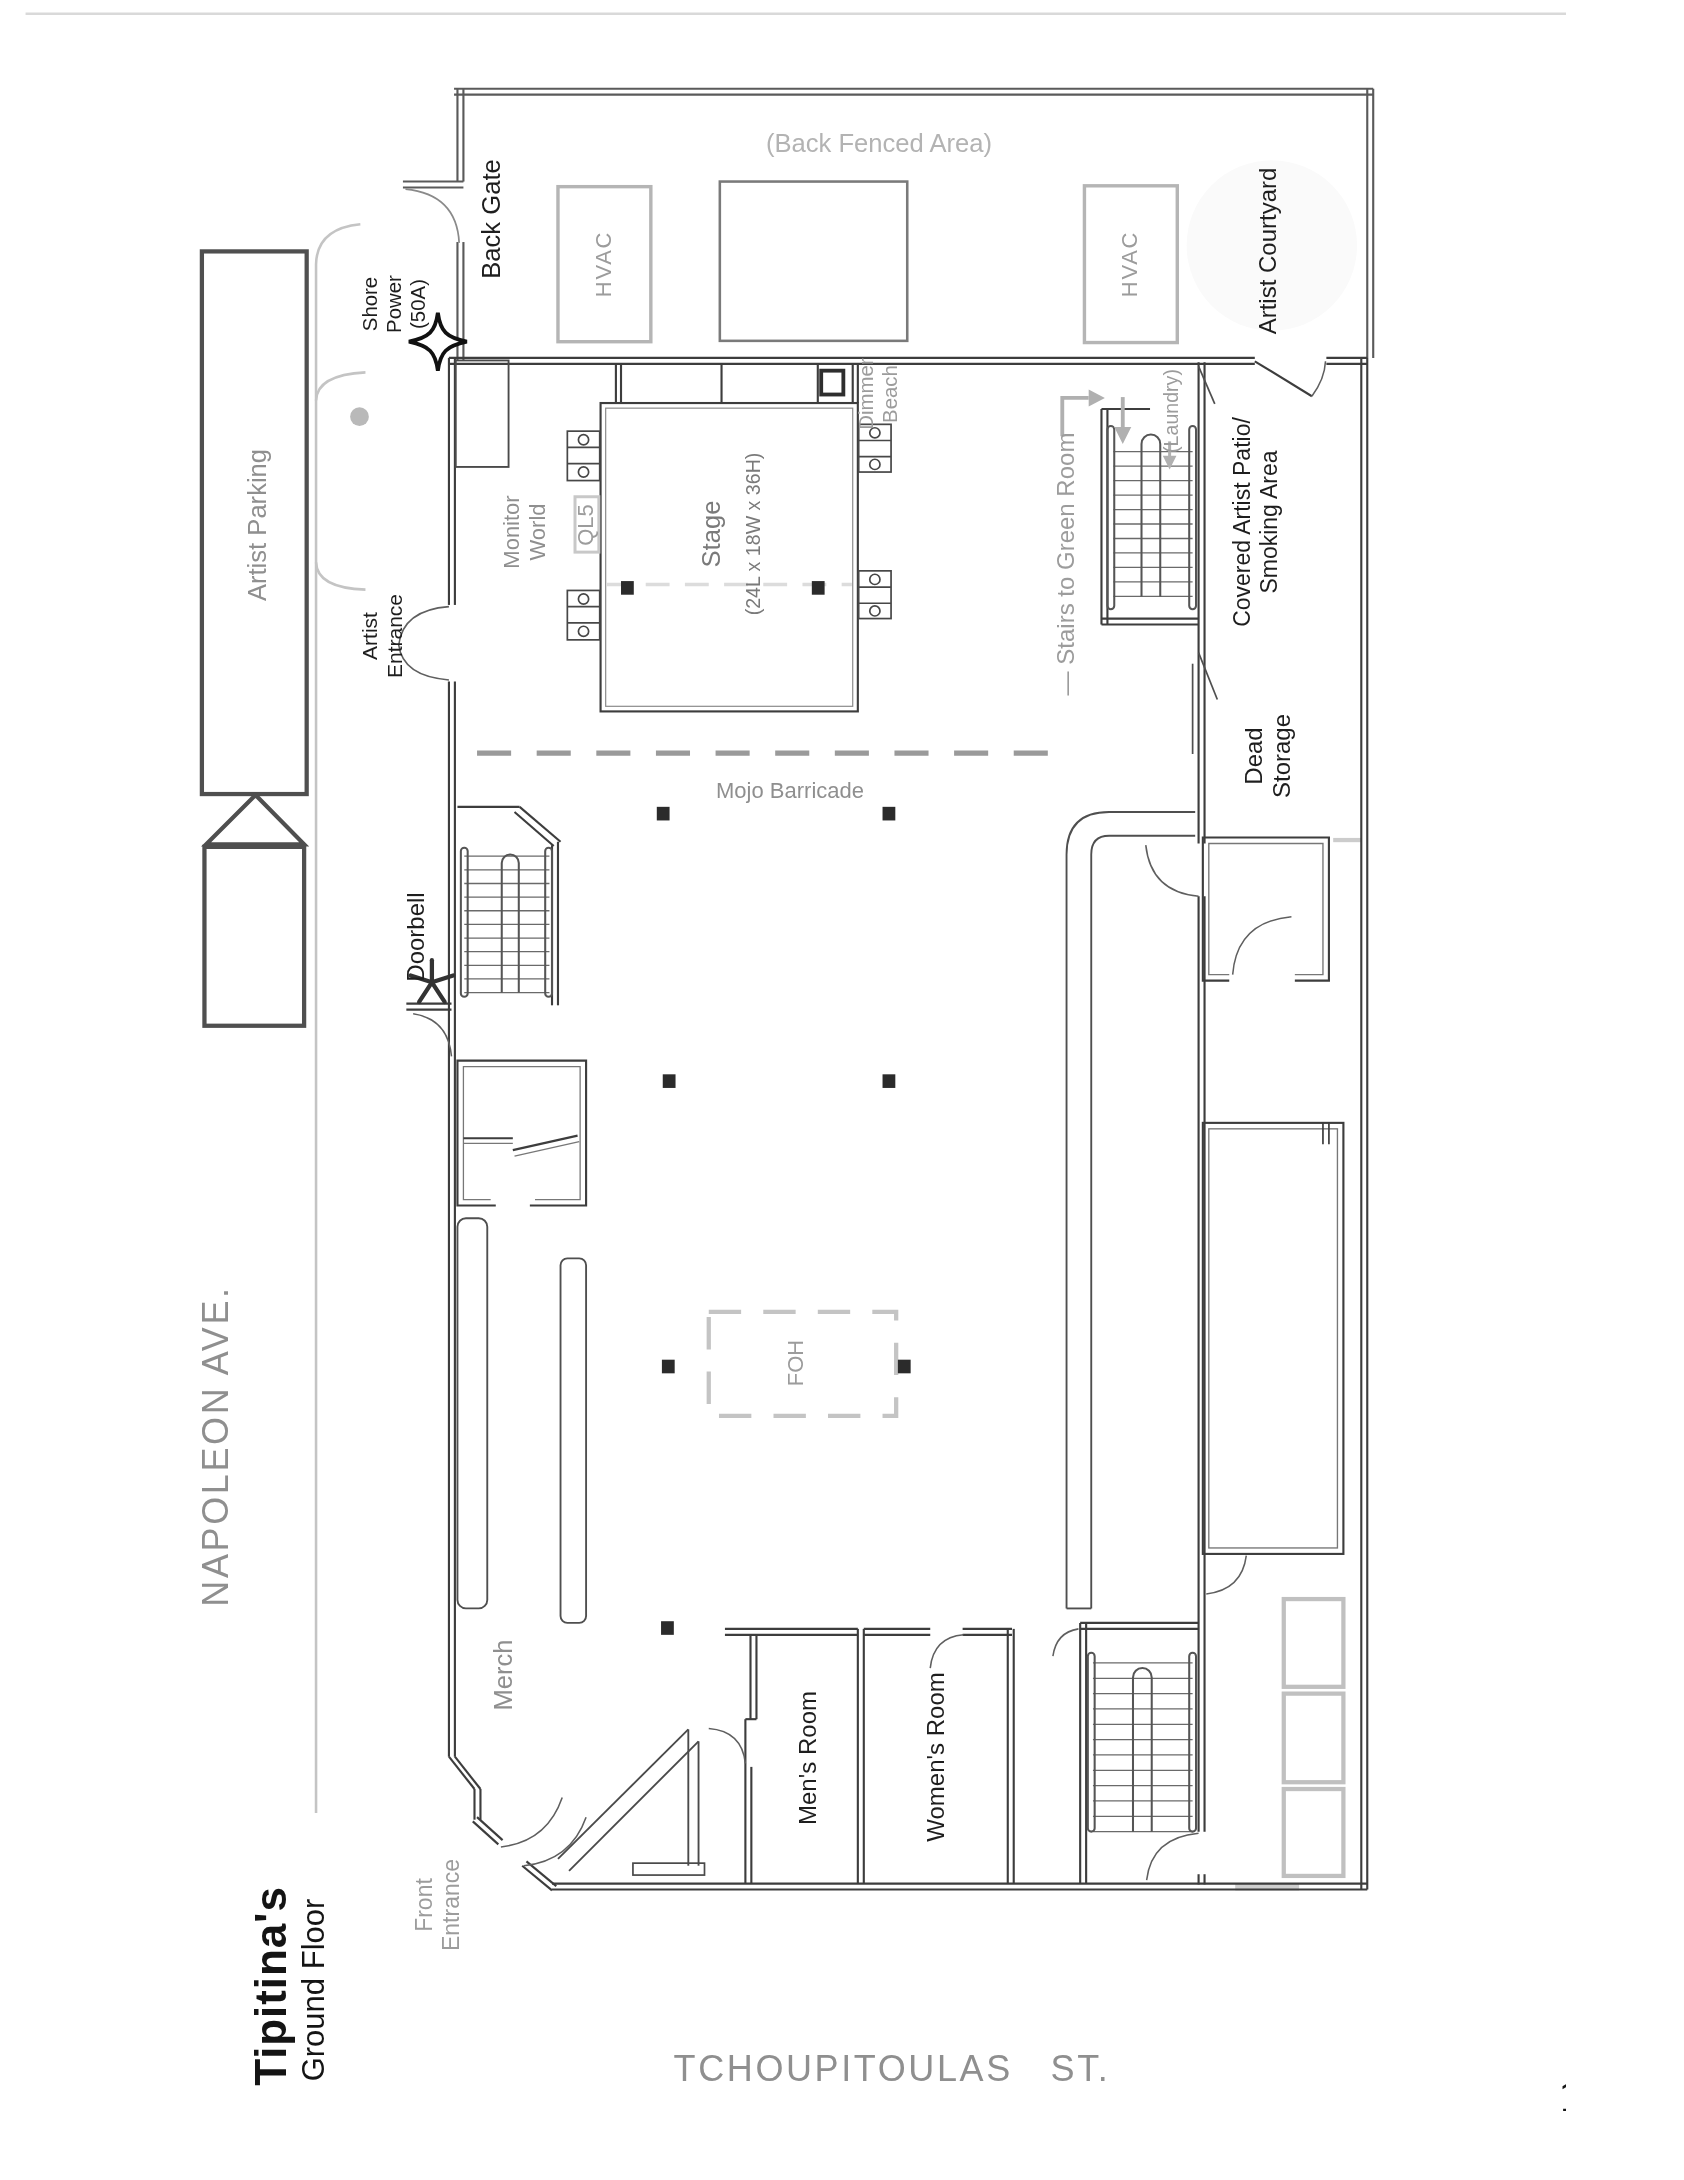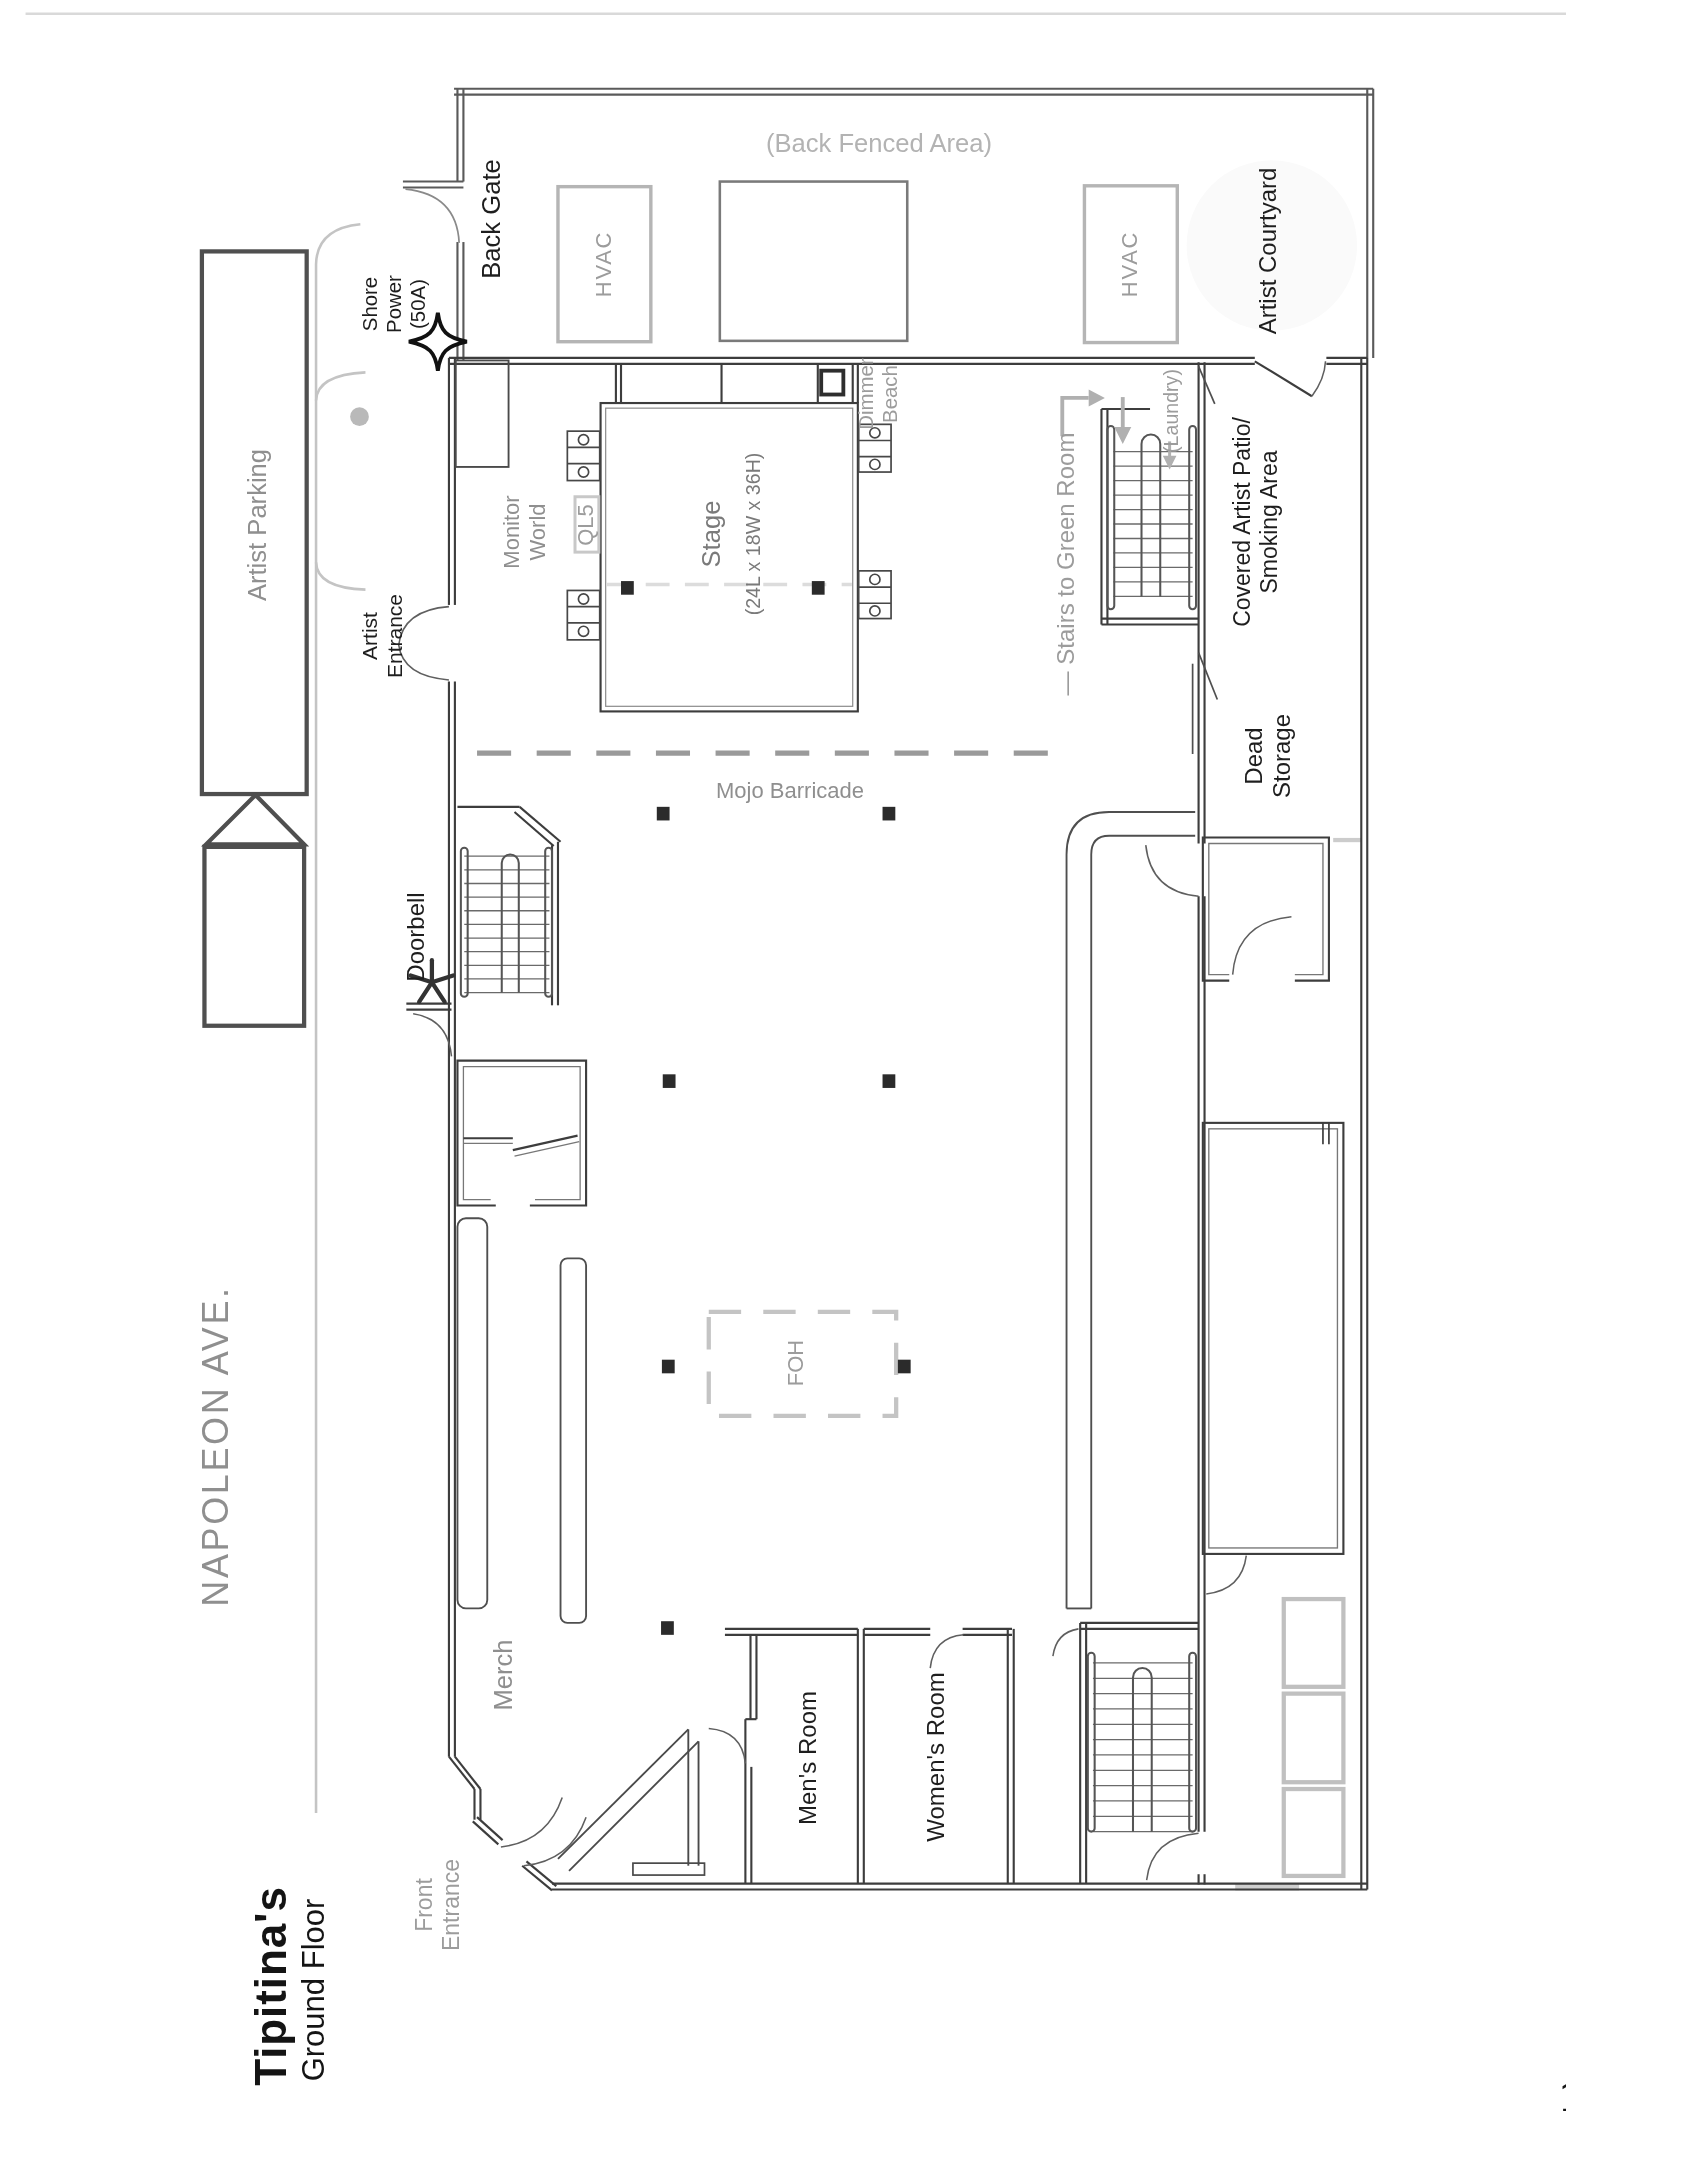--- a/index.html
+++ b/index.html
@@ -378,19 +378,20 @@
 <div class="lbl gray" style="left:790px;top:783px;font-size:22px;margin-top:8px;">Mojo Barricade</div>
 <div class="lbl rot ltgray" style="left:796px;top:1363px;font-size:22px;">FOH</div>
 <div class="lbl rot" style="left:416px;top:937px;font-size:24px;">Doorbell</div>
 <div class="lbl rot gray" style="left:503px;top:1675px;font-size:25.6px;">Merch</div>
 <div class="lbl rot" style="left:808px;top:1758px;font-size:24px;white-space:nowrap;">Men's Room</div>
 <div class="lbl rot" style="left:936px;top:1757px;font-size:24px;white-space:nowrap;">Women's Room</div>
 <div class="lbl rot ltgray" style="left:438px;top:1905px;font-size:23px;">Front
 Entrance</div>
 
 <div class="lbl rot gray street" style="left:216px;top:1446px;font-size:36px;">NAPOLEON AVE.</div>
+<div class="lbl gray street prews" style="left:892px;top:2069px;font-size:36px;">TCHOUPITOULAS   ST.</div>
 
 <div class="lbl rot big-title" style="left:271px;top:1986px;">Tipitina's</div>
 <div class="lbl rot sub-title" style="left:314px;top:1990px;">Ground Floor</div>
 <div class="lbl pageno" style="left:1585px;top:2097px;">11</div>
 
 </div>
 
 
 </body></html>

